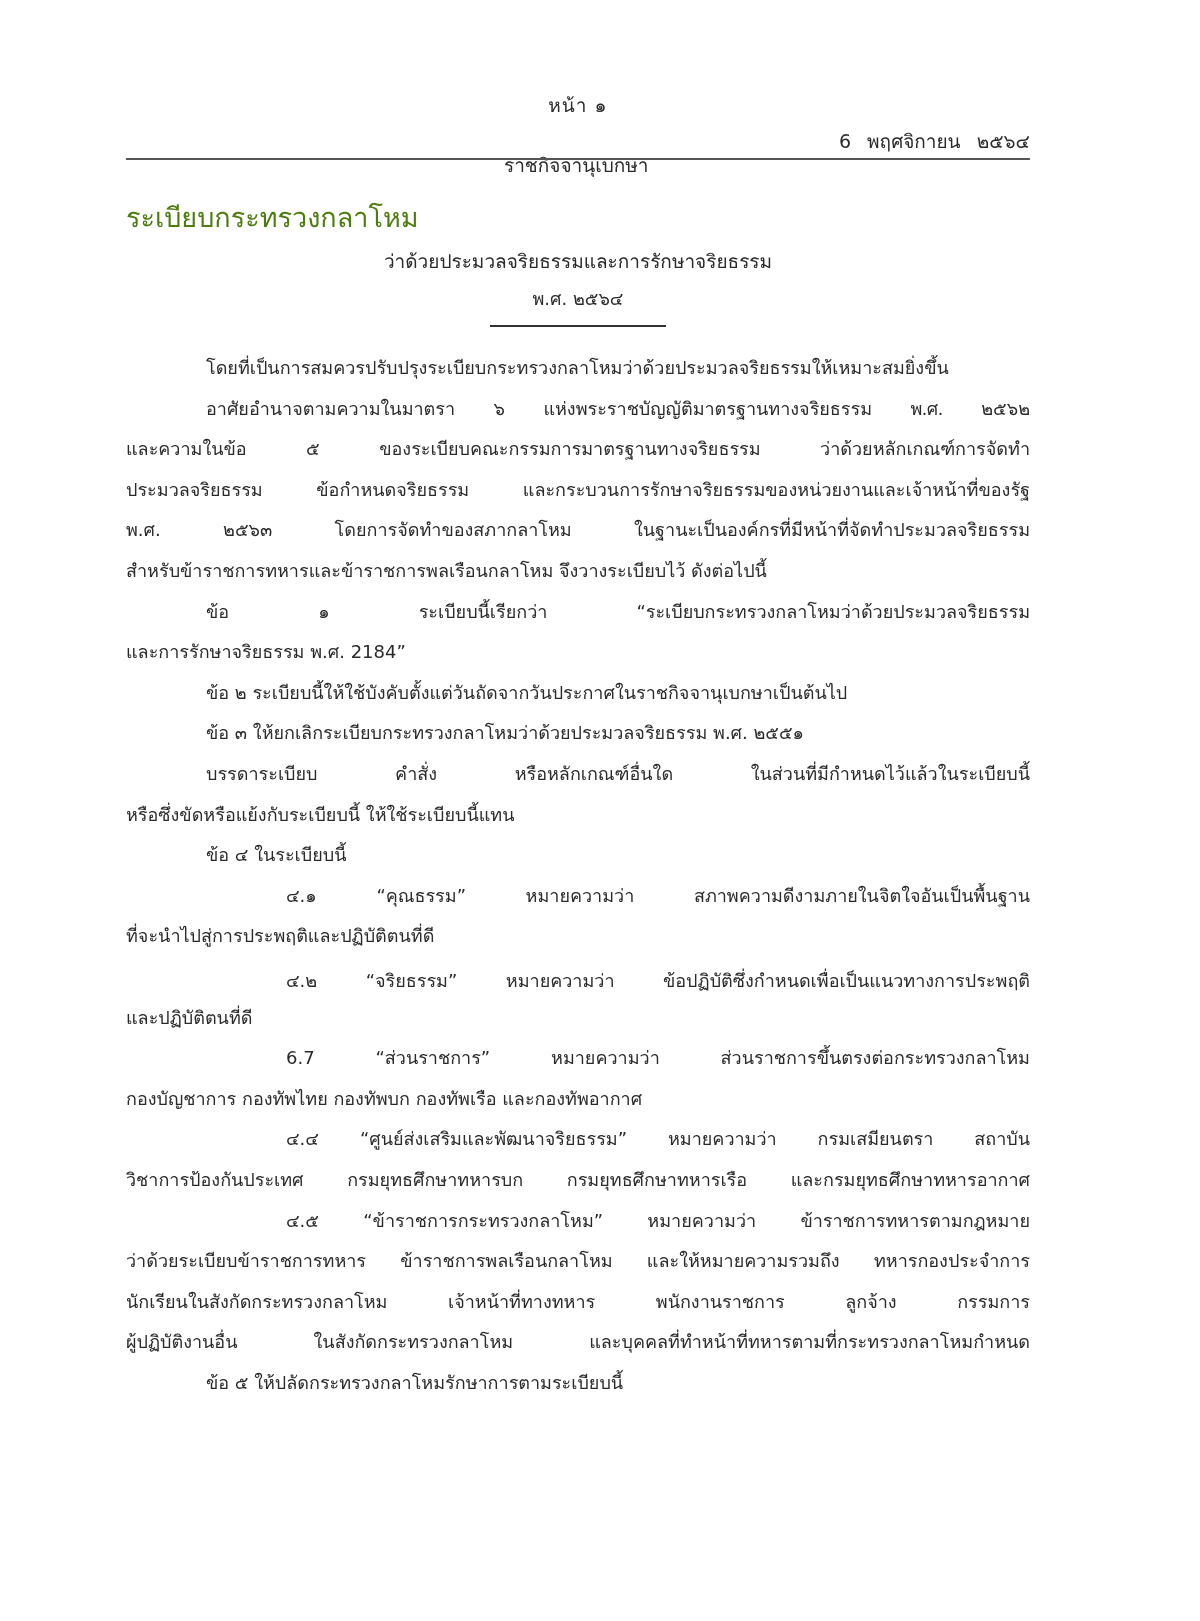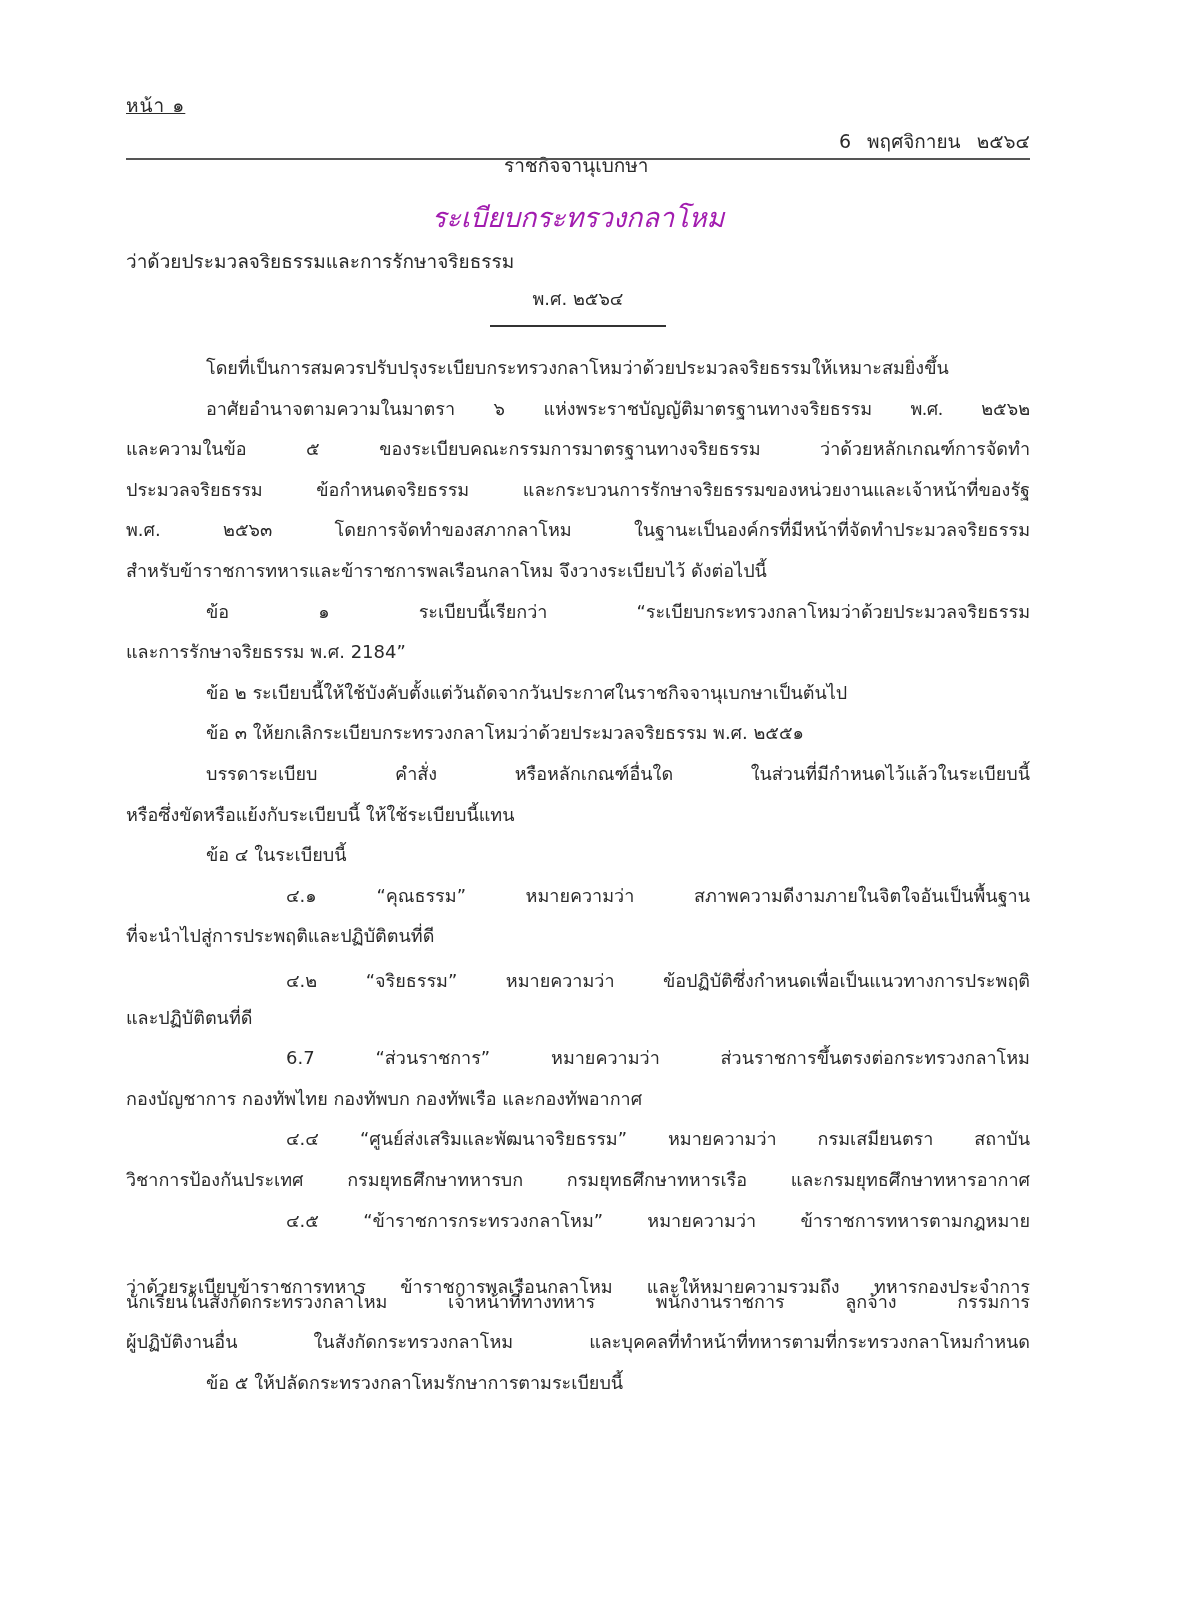--- a/index.html
+++ b/index.html
@@ -19,23 +19,23 @@
       position: absolute;
       left: 126px;
       top: 0;
       width: 904px;
     }
     .page-number {
       position: absolute;
       top: 90px;
       left: 0;
       width: 904px;
+      text-align: center;
       font-size: 19px;
       letter-spacing: 1px;
-      text-decoration: underline;
     }
     .gazette-header {
       position: absolute;
       top: 126px;
       left: 0;
       width: 904px;
       height: 30px;
       font-size: 19px;
     }
     .gazette-header .left { position: absolute; left: 0; top: 0; word-spacing: 10px; }
@@ -47,31 +47,29 @@
       left: 0;
       width: 904px;
       height: 2px;
       background: #555555;
     }
     .title {
       position: absolute;
       top: 196px;
       left: 0;
       width: 904px;
-      text-align: center;
       font-size: 27px;
-      color: #a21caf;
-      font-style: italic;
+      color: #4d7c0f;
     }
     .subtitle {
       position: absolute;
       top: 246px;
       left: 0;
       width: 904px;
-      text-align: left;
+      text-align: center;
       font-size: 19px;
     }
     .year {
       position: absolute;
       top: 284px;
       left: 0;
       width: 904px;
       text-align: center;
       font-size: 18px;
     }
@@ -130,18 +128,18 @@
       <div class="line indent1 last" style="top: 842.2px;">ข้อ ๔ ในระเบียบนี้</div>
       <div class="line indent2" style="top: 882.8px;">๔.๑ “คุณธรรม” หมายความว่า สภาพความดีงามภายในจิตใจอันเป็นพื้นฐาน</div>
       <div class="line last" style="top: 923.4px;">ที่จะนำไปสู่การประพฤติและปฏิบัติตนที่ดี</div>
       <div class="line indent2" style="top: 968px;">๔.๒ “จริยธรรม” หมายความว่า ข้อปฏิบัติซึ่งกำหนดเพื่อเป็นแนวทางการประพฤติ</div>
       <div class="line last" style="top: 1004.6px;">และปฏิบัติตนที่ดี</div>
       <div class="line indent2" style="top: 1045.2px;">6.7 “ส่วนราชการ” หมายความว่า ส่วนราชการขึ้นตรงต่อกระทรวงกลาโหม</div>
       <div class="line last" style="top: 1085.8px;">กองบัญชาการ กองทัพไทย กองทัพบก กองทัพเรือ และกองทัพอากาศ</div>
       <div class="line indent2" style="top: 1126.4px;">๔.๔ “ศูนย์ส่งเสริมและพัฒนาจริยธรรม” หมายความว่า กรมเสมียนตรา สถาบัน</div>
       <div class="line" style="top: 1167px;">วิชาการป้องกันประเทศ กรมยุทธศึกษาทหารบก กรมยุทธศึกษาทหารเรือ และกรมยุทธศึกษาทหารอากาศ</div>
       <div class="line indent2" style="top: 1207.6px;">๔.๕ “ข้าราชการกระทรวงกลาโหม” หมายความว่า ข้าราชการทหารตามกฎหมาย</div>
-      <div class="line" style="top: 1248.2px; margin-top: 26px;">ว่าด้วยระเบียบข้าราชการทหาร ข้าราชการพลเรือนกลาโหม และให้หมายความรวมถึง ทหารกองประจำการ</div>
+      <div class="line" style="top: 1248.2px;">ว่าด้วยระเบียบข้าราชการทหาร ข้าราชการพลเรือนกลาโหม และให้หมายความรวมถึง ทหารกองประจำการ</div>
       <div class="line" style="top: 1288.8px;">นักเรียนในสังกัดกระทรวงกลาโหม เจ้าหน้าที่ทางทหาร พนักงานราชการ ลูกจ้าง กรรมการ</div>
       <div class="line" style="top: 1329.4px;">ผู้ปฏิบัติงานอื่น ในสังกัดกระทรวงกลาโหม และบุคคลที่ทำหน้าที่ทหารตามที่กระทรวงกลาโหมกำหนด</div>
       <div class="line indent1 last" style="top: 1370px;">ข้อ ๕ ให้ปลัดกระทรวงกลาโหมรักษาการตามระเบียบนี้</div>
     </div>
 </div>
 
 </body></html>

